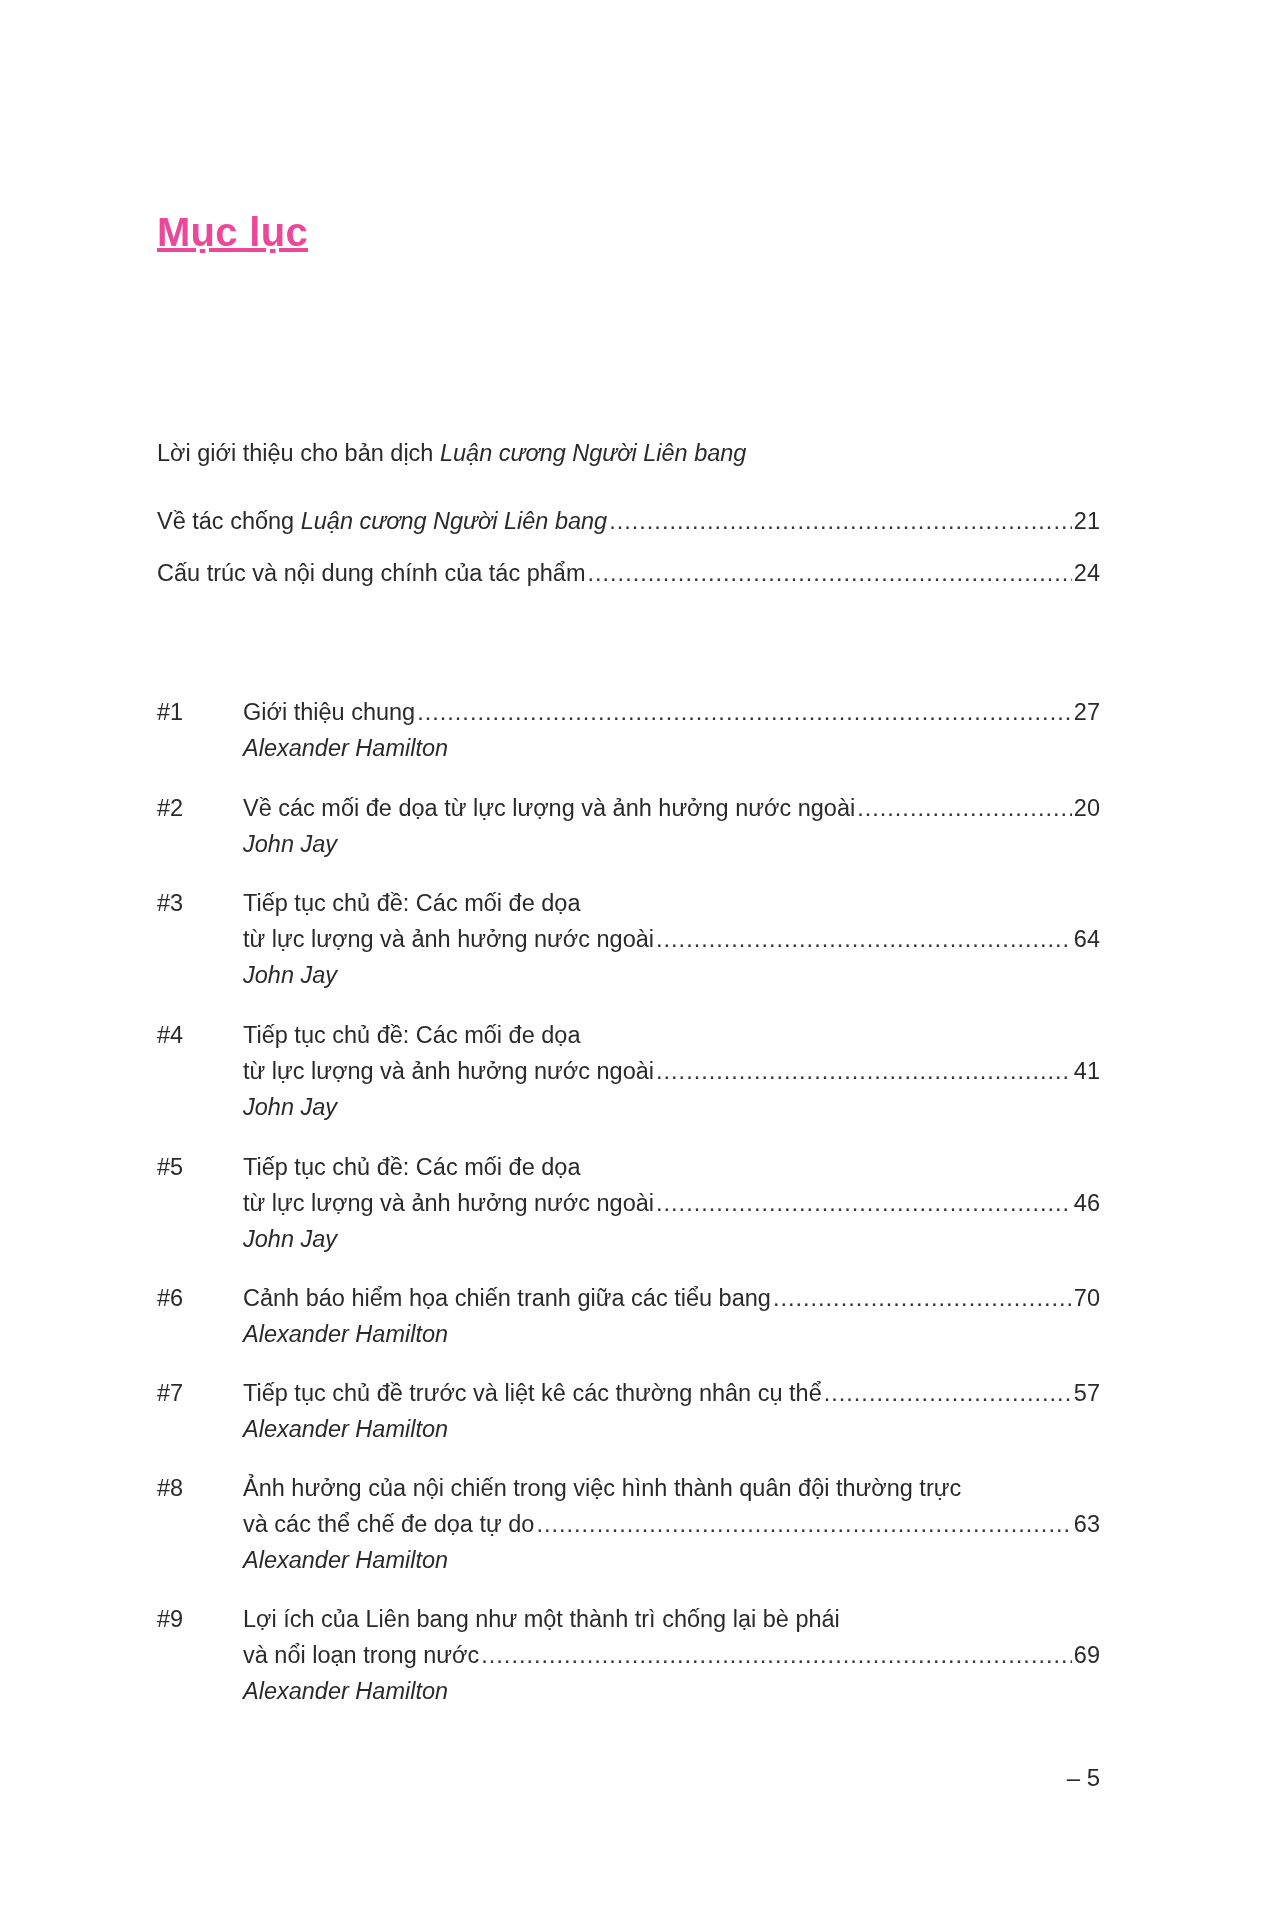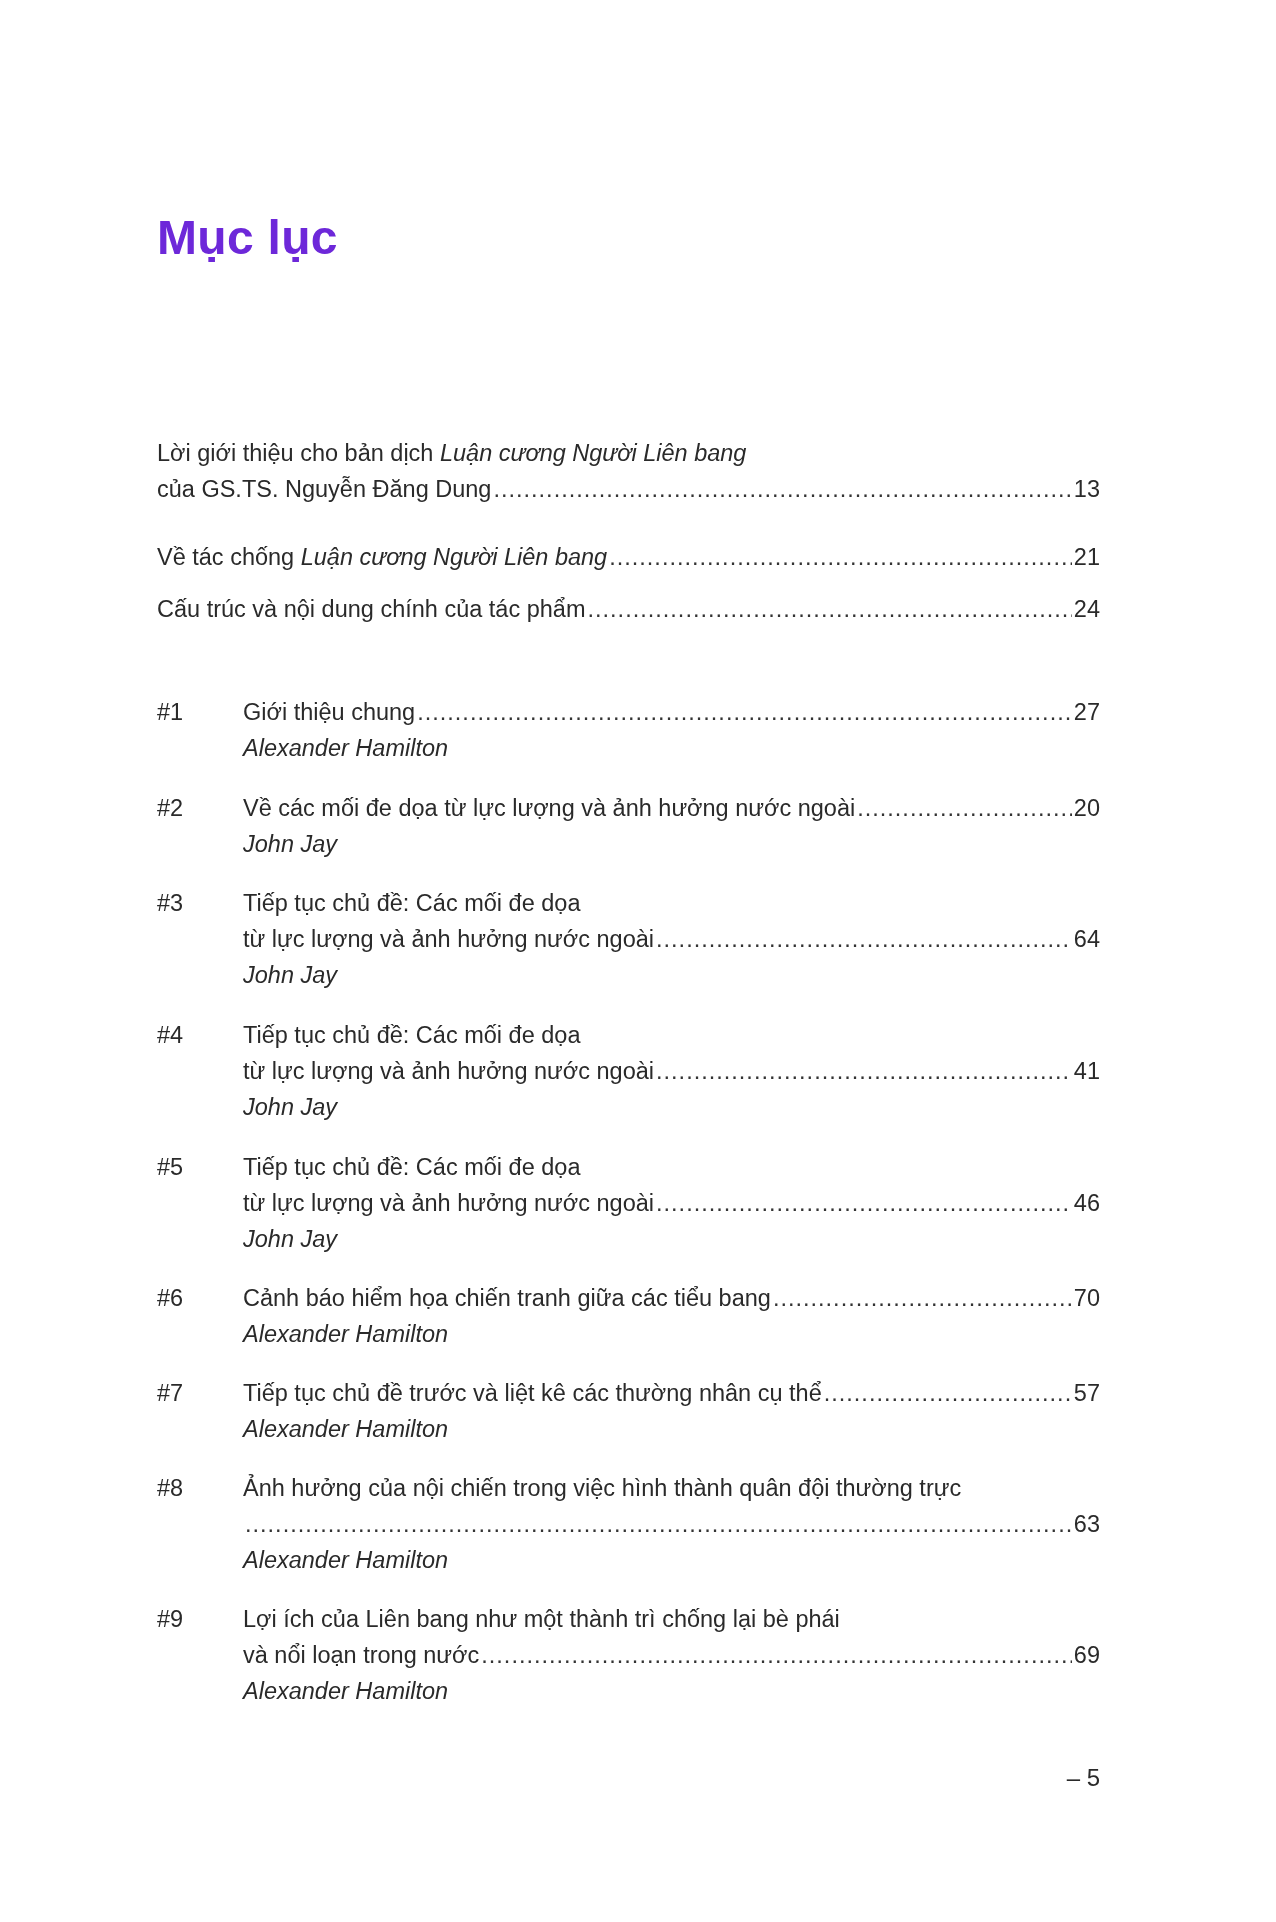--- a/index.html
+++ b/index.html
@@ -1,18 +1,18 @@
 <!DOCTYPE html>
 <html><head>
 <meta charset="utf-8">
 <style>
   html, body { margin:0; padding:0; }
   body { width:1276px; height:1922px; background:#ffffff; position:relative; overflow:hidden;
          font-family:"Liberation Sans", sans-serif; color:#2a2a2a; }
-  .title { position:absolute; left:157px; top:210px; font-size:48px; font-weight:bold; color:#6d28d9; letter-spacing:0.3px; }
+  .title { position:absolute; left:157px; top:210px; font-size:40px; font-weight:bold; color:#ec4899; letter-spacing:0.3px;text-decoration:underline; }
   .toc { position:absolute; left:157px; width:943px; }
   .line { position:relative; height:36px; line-height:36px; font-size:23.5px; white-space:nowrap; }
   .dotline { display:flex; align-items:baseline; }
   .dotline .txt { flex:0 0 auto; }
   .dotline .dots { flex:1 1 auto; overflow:hidden; margin:0 2px; letter-spacing:1px; color:#333; }
   .dotline .dots::before { content:"....................................................................................................................................................................................................................................................................."; }
   .dotline .pg { flex:0 0 auto; text-align:right; }
   .it { font-style:italic; }
   .entry { position:absolute; left:157px; width:943px; }
   .num { position:absolute; left:0; top:0; width:80px; height:36px; line-height:36px; font-size:23.5px; }
@@ -20,25 +20,20 @@
   .pagenum { position:absolute; right:176px; top:1764px; font-size:24px; color:#2a2a2a; }
 </style>
 </head>
 <body>
 
 <div class="title">Mục lục</div>
 
 <div class="toc" style="top:423px;margin-top:12px;">
   <div class="line">
     <span>Lời giới thiệu cho bản dịch </span><span class="it">Luận cương Người Liên bang</span>
-  </div>
-  <div class="line dotline">
-    <span class="txt">của GS.TS. Nguyễn Đăng Dung</span>
-    <span class="dots"></span>
-    <span class="pg">13</span>
   </div>
   <div style="height:16px"></div>
   <div style="height:16px"></div>
   <div class="line dotline">
     <span class="txt"><span>Về tác chống </span><span class="it">Luận cương Người Liên bang</span></span>
     <span class="dots"></span>
     <span class="pg">21</span>
   </div>
   <div style="height:16px"></div>
   <div class="line dotline">
@@ -133,20 +128,21 @@
     </div>
     <div class="line it">Alexander Hamilton</div>
   </div>
 </div>
 
 <div class="entry" style="top:1470px;">
   <div class="num">#8</div>
   <div class="body">
     <div class="line">Ảnh hưởng của nội chiến trong việc hình thành quân đội thường trực</div>
     <div class="line dotline">
+      <span class="txt">và các thể chế đe dọa tự do</span>
       <span class="dots"></span>
       <span class="pg">63</span>
     </div>
     <div class="line it">Alexander Hamilton</div>
   </div>
 </div>
 
 <div class="entry" style="top:1601px;">
   <div class="num">#9</div>
   <div class="body">

